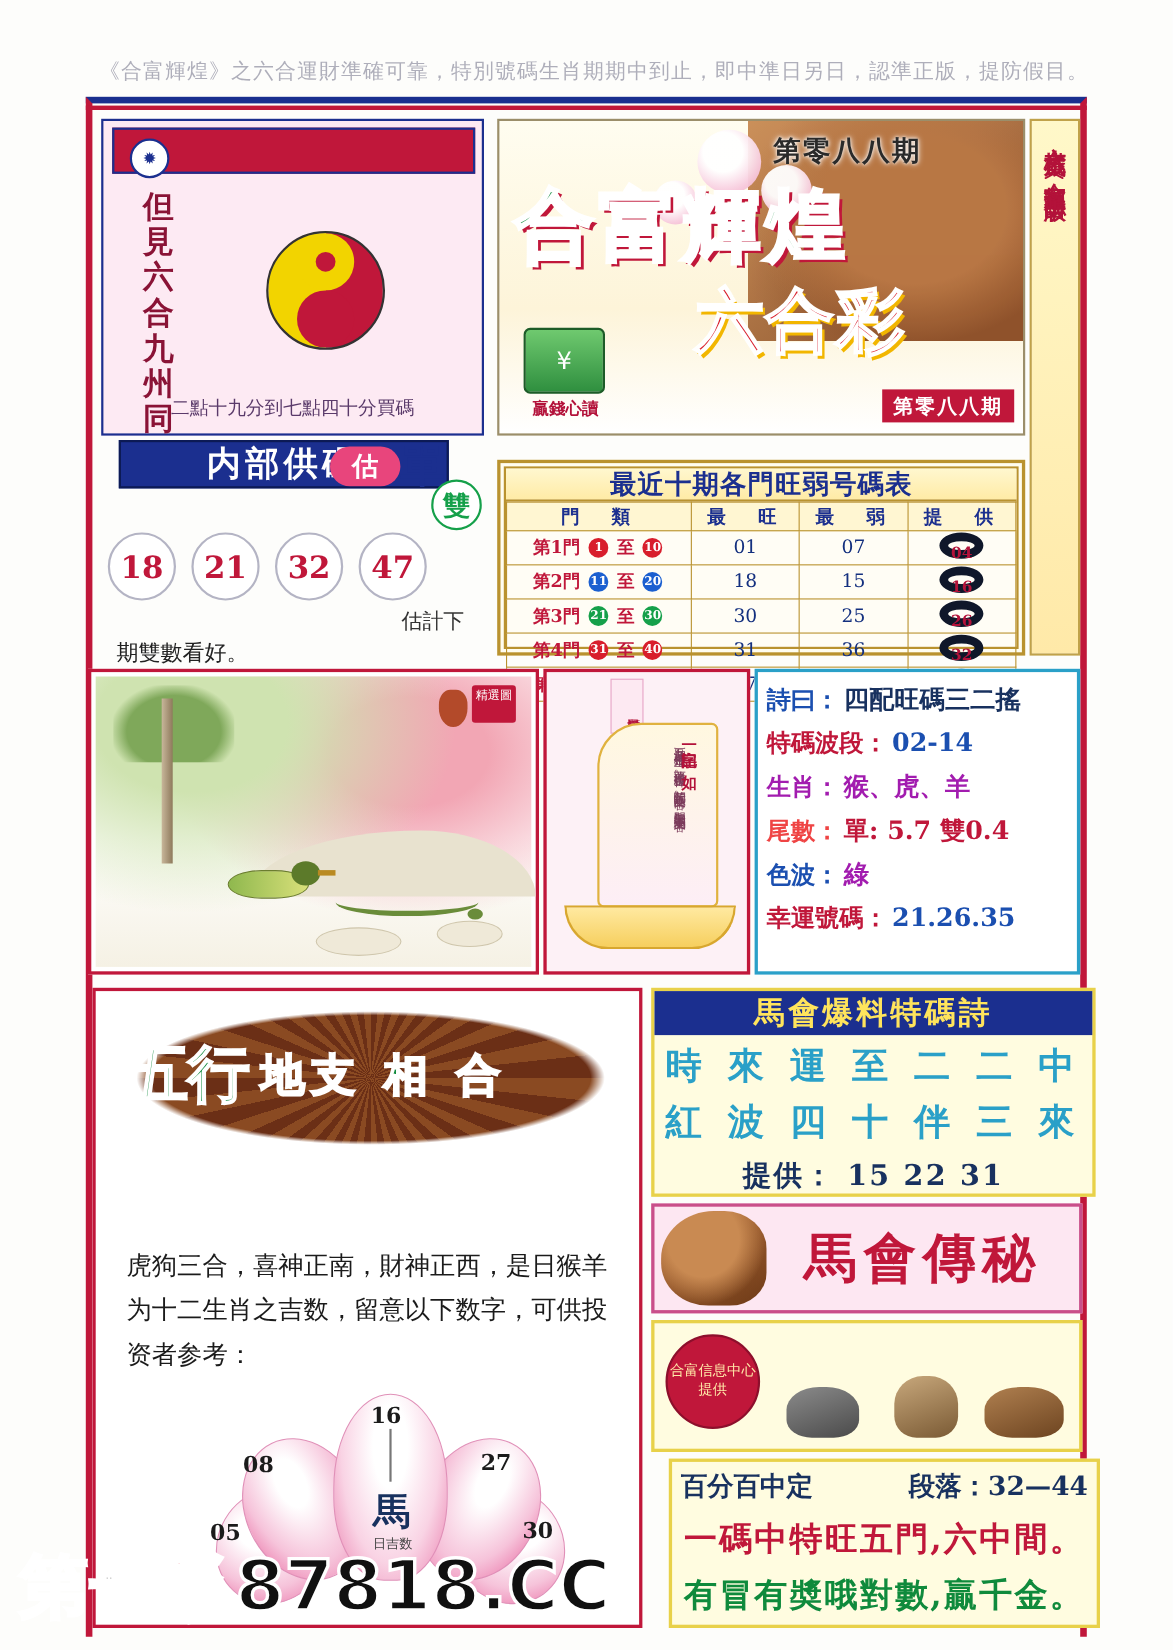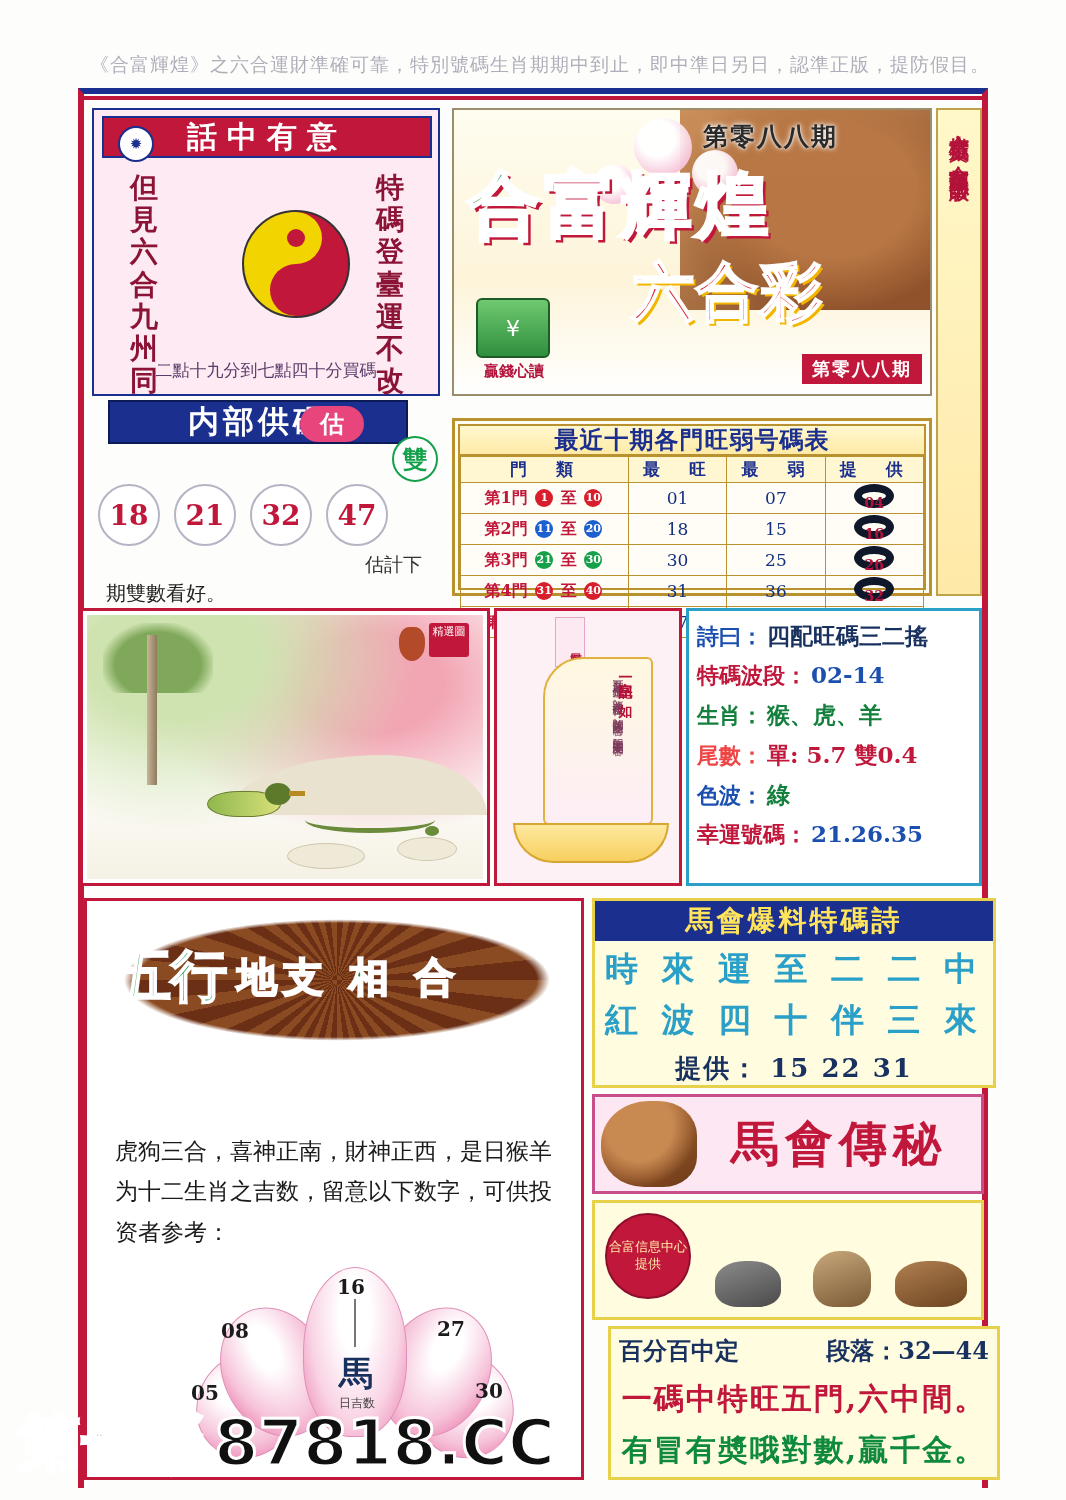--- a/index.html
+++ b/index.html
@@ -351,21 +351,21 @@
   .box-poem {
     position:absolute; left:686px; top:608px; width:296px; height:278px;
     border:3px solid #2aa0c8; background:#ffffff; padding:10px 8px;
   }
   .poem-row {
     display:flex; align-items:baseline; margin-bottom:9px;
     font-family:"DejaVu Serif", serif; white-space:nowrap;
   }
   .poem-label { font-size:22px; font-weight:bold; }
   .poem-val { font-size:23px; font-weight:bold; margin-left:4px; }
-  .c-blue{ color:#1b4fb0; } .c-red{ color:#c0173a; } .c-green{ color:#15803d; }
+  .c-blue{ color:#1b4fb0; } .c-red{ color:#c0173a; } .c-green{ color:#a21caf; }
   .c-purple{ color:#ef4444; } .c-dark{ color:#18315f; }
 
   
   .box-wuxing {
     position:absolute; left:84px; top:898px; width:500px; height:582px;
     border:3px solid #c0173a; background:#ffffff; overflow:hidden;
   }
   .burst {
     position:absolute; left:22px; top:14px; width:456px; height:130px;
     background:
@@ -533,24 +533,22 @@
 
 <div id="page">
 
   <div class="header-line">《合富輝煌》之六合運財準確可靠，特別號碼生肖期期中到止，即中準日另日，認準正版，提防假目。</div>
   <div class="outer-border"></div>
   <div class="top-rule"></div>
 
   <div class="box-huazhong">
     <div class="huazhong-title">
       <div class="hz-logo">✹</div>
-      <span class="t">話中有意</span>
     </div>
     <div class="hz-left-col">但見六合九州同</div>
-    <div class="hz-right-col">特碼登臺運不改</div>
     <div class="yinyang">
       <div class="yy-dot1"></div>
       <div class="yy-dot2"></div>
     </div>
     <div class="hz-bottom">二點十九分到七點四十分買碼</div>
   </div>
 
   <div class="masthead">
     <div class="horse-bg"></div>
     <div class="flower" style="left:180px;top:8px;"></div>

